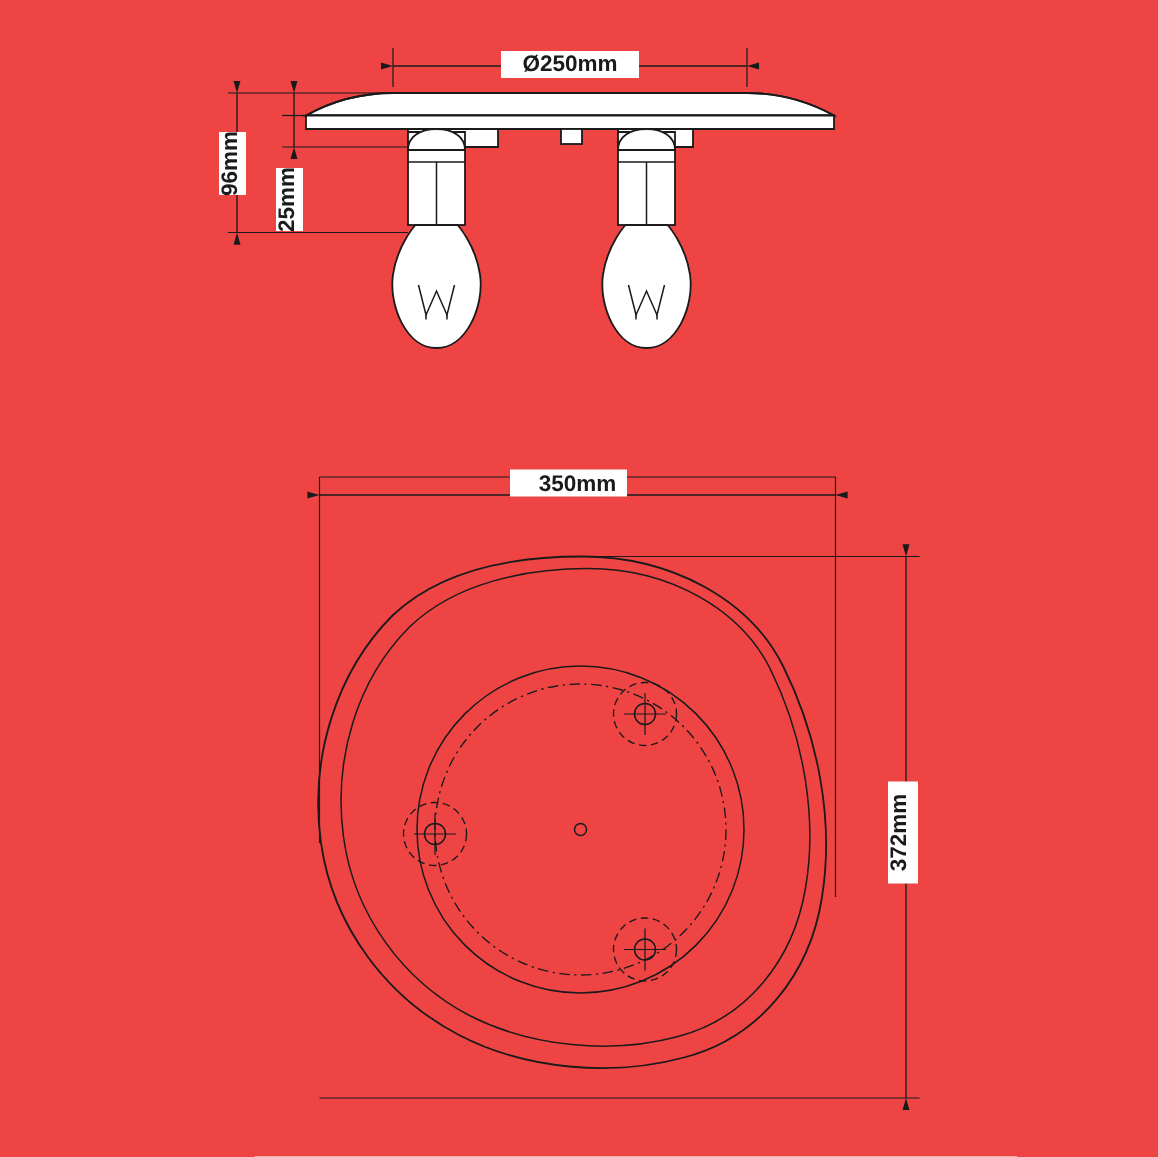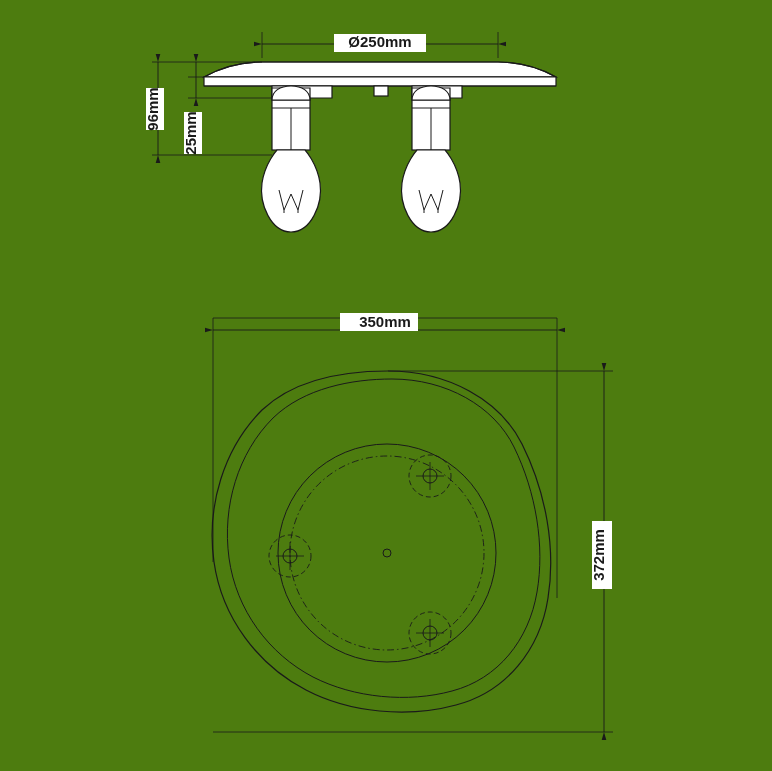--- a/index.html
+++ b/index.html
@@ -10,21 +10,21 @@
   body {
     width: 772px;
     height: 771px;
     font-family: "Liberation Sans", sans-serif;
     overflow: hidden;
   }
   #drawing-root {
     position: relative;
     width: 772px;
     height: 771px;
-    background: #4d7c0f;
+    background: #ef4444;
   }
   svg.tech-drawing {
     display: block;
     width: 772px;
     height: 771px;
   }
   .dim-text {
     font-family: "Liberation Sans", sans-serif;
     font-size: 15px;
     font-weight: bold;

